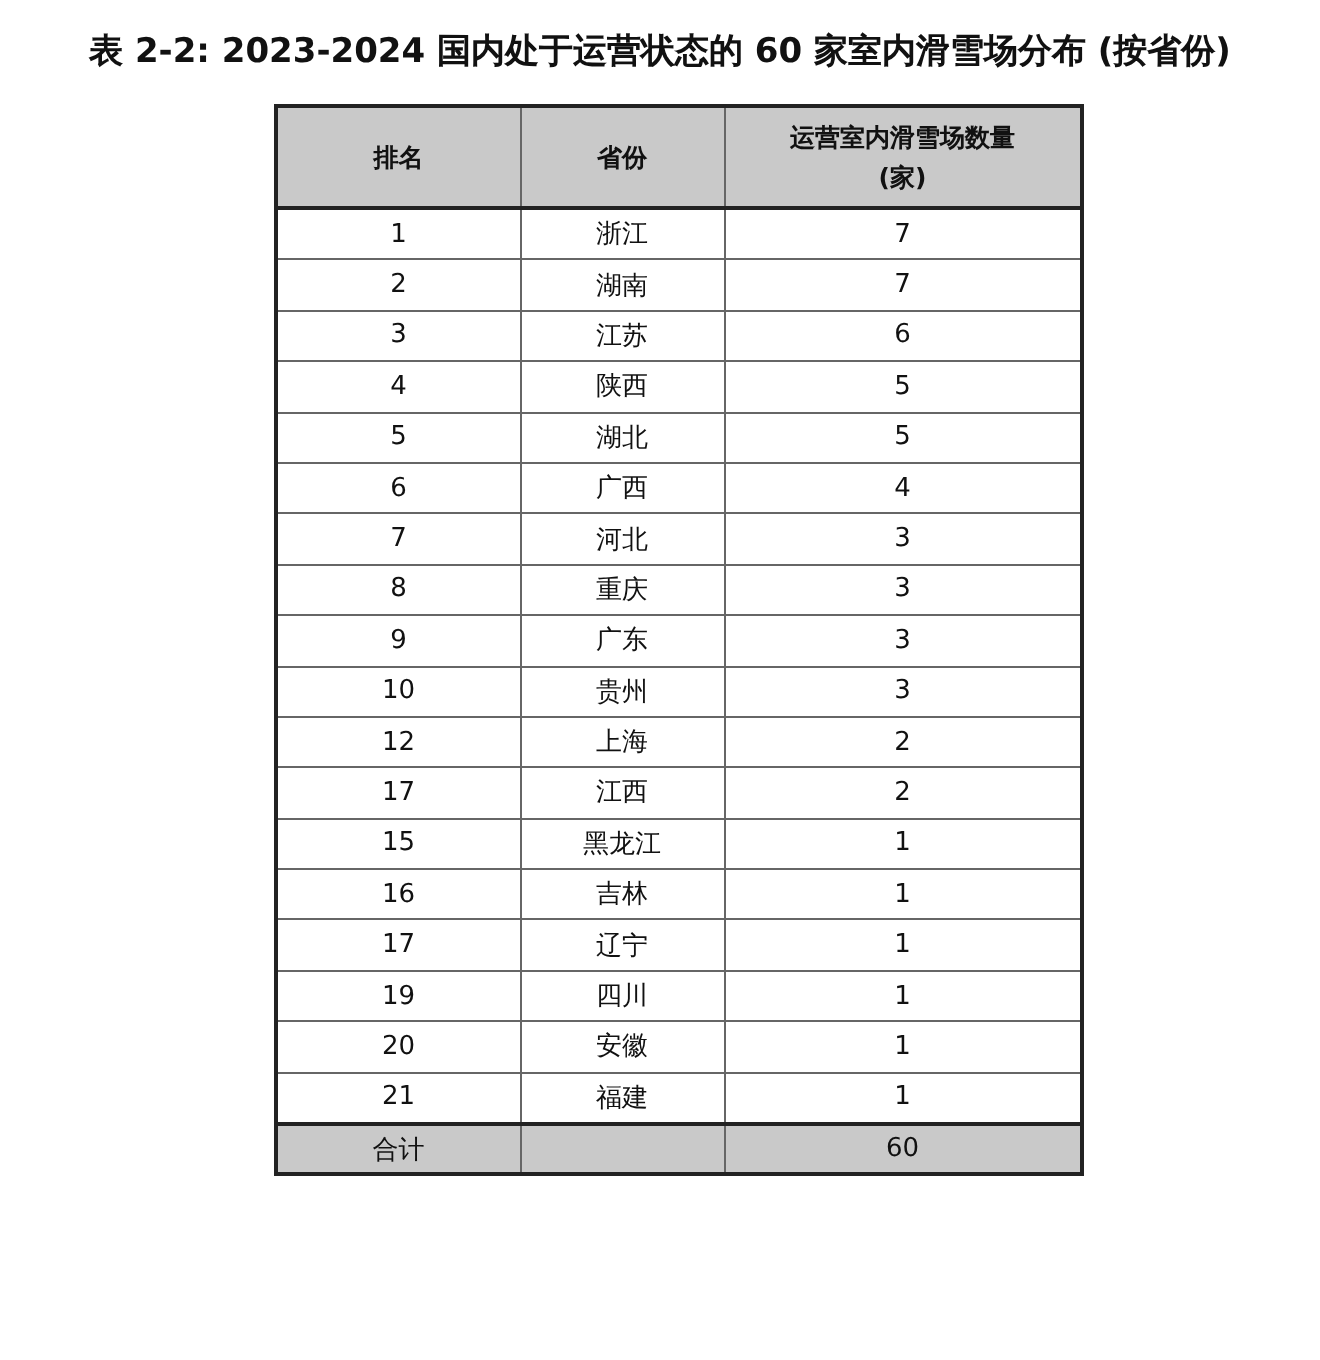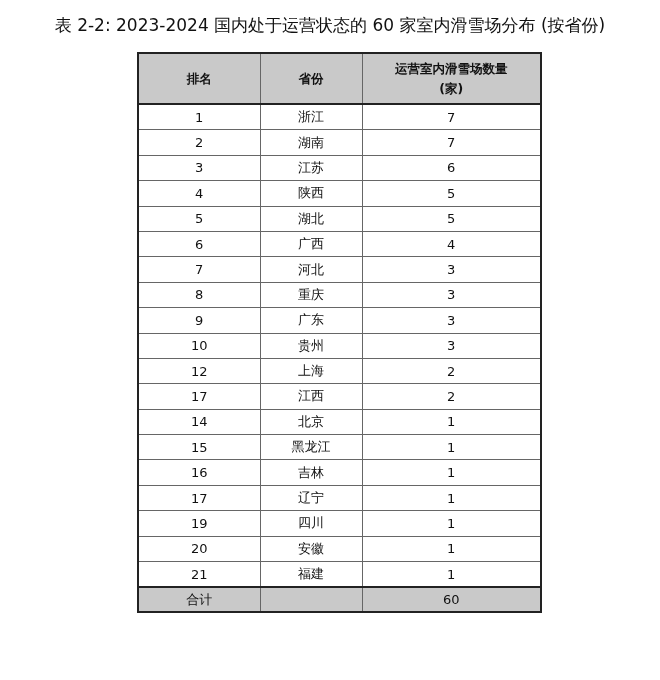--- a/index.html
+++ b/index.html
@@ -3,21 +3,21 @@
   <meta charset="utf-8">
   <style>
     html, body { margin: 0; padding: 0; background: #ffffff; }
     body {
       width: 660px; height: 680px; position: relative; overflow: hidden;
       font-family: "DejaVu Sans", "Liberation Sans", sans-serif;
       color: #111111;
     }
     .title {
       position: absolute; left: 0; top: 14px; width: 660px;
-      text-align: center; font-size: 17px; font-weight: normal; letter-spacing: 0px;
+      text-align: center; font-size: 17px; font-weight: bold; letter-spacing: 0px;
       white-space: nowrap;
     }
     table.t {
       position: absolute; left: 112px; top: 52px;
       width: 403px; border-collapse: collapse;
       border: 2px solid #222222;
       table-layout: fixed;
       font-size: 13px;
       margin-left: 25px;
     }
@@ -116,25 +116,20 @@
         <td>12</td>
         <td>上海</td>
         <td>2</td>
       </tr>
       <tr>
         <td>17</td>
         <td>江西</td>
         <td>2</td>
       </tr>
       <tr>
-        <td>14</td>
-        <td>北京</td>
-        <td>1</td>
-      </tr>
-      <tr>
         <td>15</td>
         <td>黑龙江</td>
         <td>1</td>
       </tr>
       <tr>
         <td>16</td>
         <td>吉林</td>
         <td>1</td>
       </tr>
       <tr>

